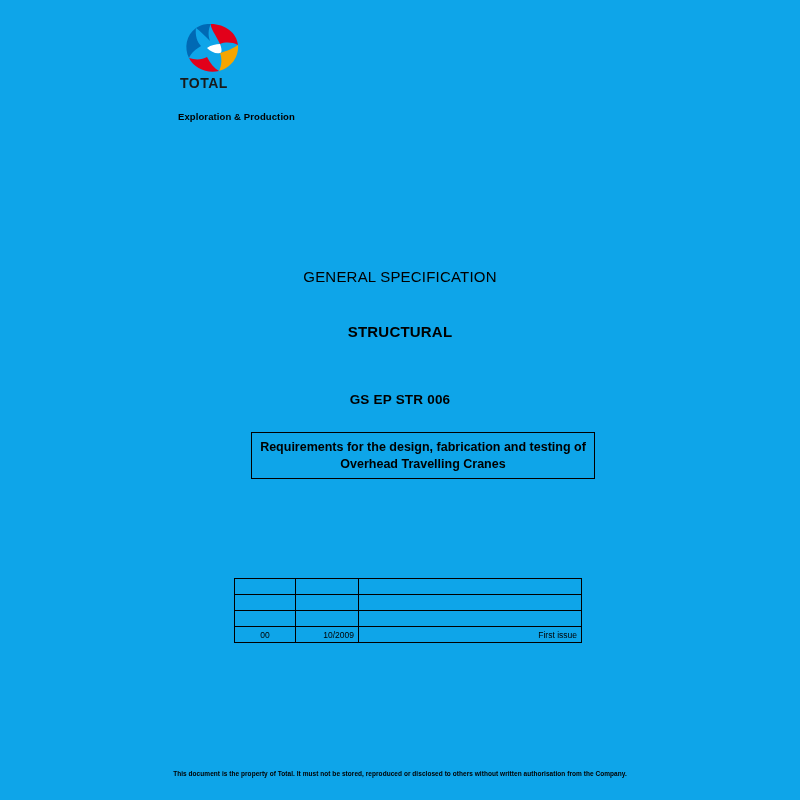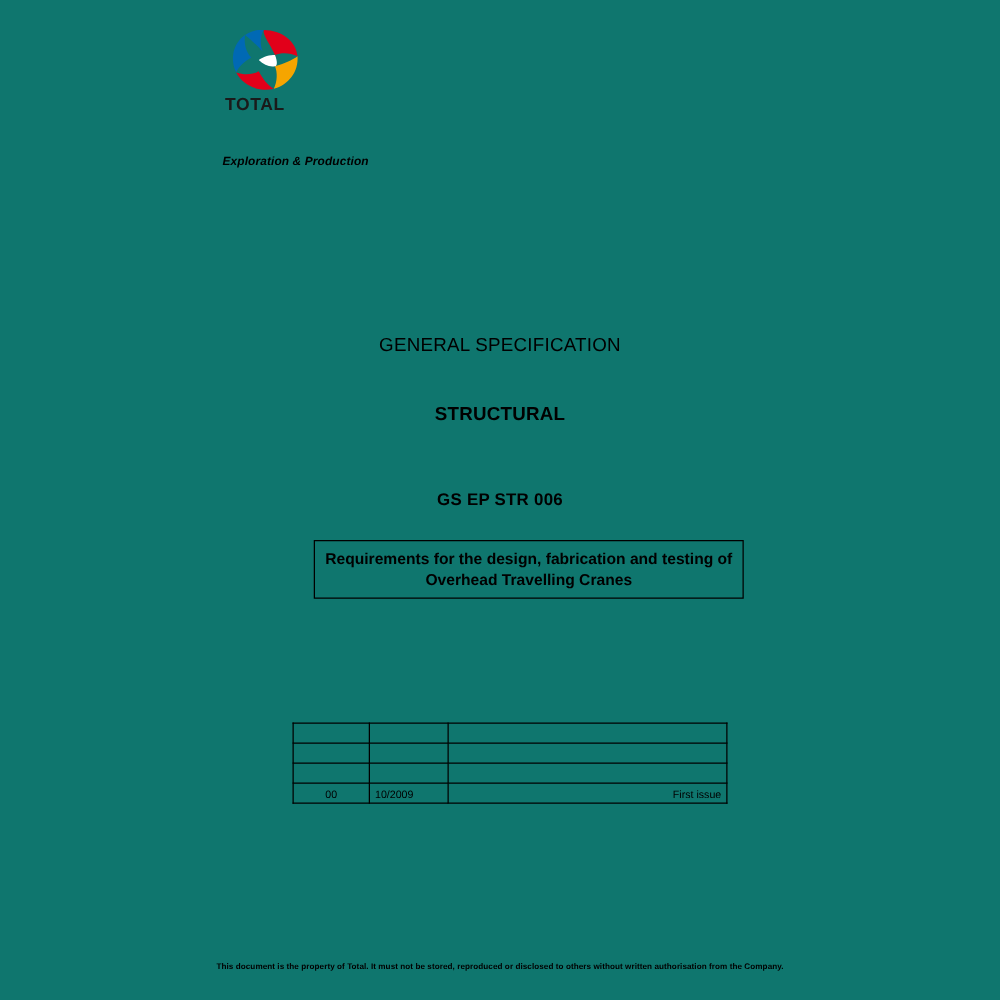--- a/index.html
+++ b/index.html
@@ -15,21 +15,21 @@
     position: relative;
     overflow: hidden;
   }
 
   .page {
     position: absolute;
     left: 0;
     top: 0;
     width: 800px;
     height: 800px;
-    background: #0f766e;
+    background: #0ea5e9;
   }
 
   
   .logo-block {
     position: absolute;
     left: 176px;
     top: 22px;
     width: 140px;
   }
   .logo-mark {
@@ -44,26 +44,25 @@
     font-weight: bold;
     letter-spacing: 0.5px;
     color: #1a1a1a;
     margin-top: 1px;
     margin-left: 4px;
   }
 
   .brand-sub {
     position: absolute;
     left: 178px;
-    top: 124px;
+    top: 111px;
     font-size: 9.5px;
     font-weight: bold;
     color: #000000;
     letter-spacing: 0.1px;
-    font-style: italic;
   }
 
   
   .doc-titles {
     position: absolute;
     left: 0;
     top: 268px;
     width: 800px;
     text-align: center;
   }
@@ -117,21 +116,21 @@
     table-layout: fixed;
   }
   .rev-table td {
     border: 1px solid #000000;
     height: 15px;
     font-size: 8.5px;
     padding: 0 4px;
     vertical-align: middle;
   }
   .rev-table td.c-rev { width: 52px; text-align: center; }
-  .rev-table td.c-date { width: 54px; text-align: left; }
+  .rev-table td.c-date { width: 54px; text-align: right; }
   .rev-table td.c-notes { text-align: right; }
   .rev-table tr.empty td { height: 15px; }
 
   
   .footer-note {
     position: absolute;
     left: 0;
     top: 770px;
     width: 800px;
     text-align: center;

